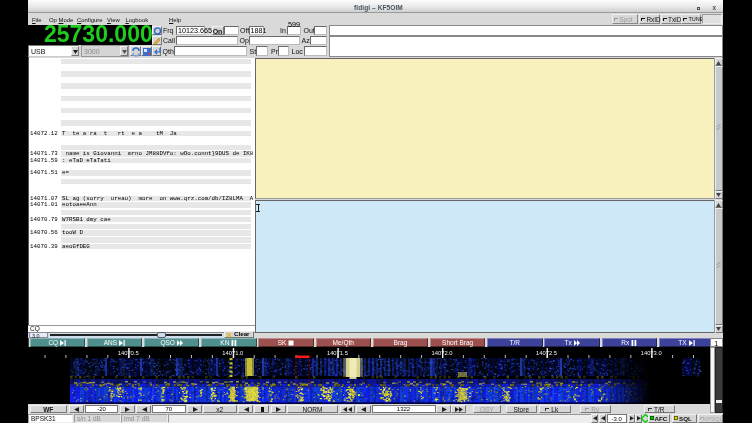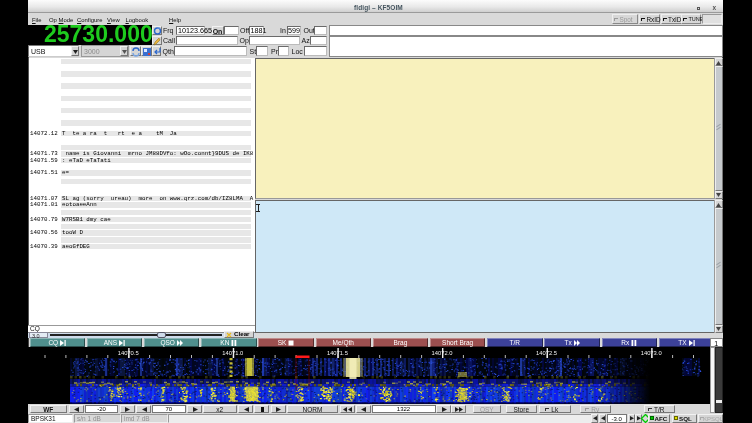--- a/index.html
+++ b/index.html
@@ -56,21 +56,21 @@
 <div class="lbl" style="left:163px;top:27px">Frq</div>
 <div class="fld" style="left:176px;top:25.5px;width:28.5px;height:9.5px;"></div>
 <div class="fldtxt" style="left:178px;top:26px">10123.665</div>
 <div class="btn" style="left:211.5px;top:25.5px;width:12px;height:9.5px;font-size:7px;font-weight:bold;text-align:center;line-height:9px">On</div>
 <div class="fld" style="left:223.5px;top:25.5px;width:15.5px;height:9.5px;"></div>
 <div class="lbl" style="left:240px;top:27px">Off</div>
 <div class="fld" style="left:249px;top:25.5px;width:15px;height:9.5px;"></div>
 <div class="fldtxt" style="left:250.5px;top:26px">1881</div>
 <div class="lbl" style="left:280px;top:27px">In</div>
 <div class="fld" style="left:286.5px;top:25.5px;width:14.5px;height:9.5px;"></div>
-<div class="fldtxt" style="left:288px;top:26px">599</div>
+<div class="fldtxt" style="left:288px;top:20px">599</div>
 <div class="lbl" style="left:303.5px;top:27px">Out</div>
 <div class="fld" style="left:314px;top:25.5px;width:13px;height:9.5px;"></div>
 <div class="lbl" style="left:163px;top:37px">Call</div>
 <div class="fld" style="left:176px;top:35.5px;width:62px;height:9.5px;"></div>
 <div class="lbl" style="left:239.5px;top:37px">Op</div>
 <div class="fld" style="left:249px;top:35.5px;width:50.5px;height:9.5px;"></div>
 <div class="lbl" style="left:301.5px;top:37px">Az</div>
 <div class="fld" style="left:309.5px;top:35.5px;width:17.5px;height:9.5px;"></div>
 <div class="" style="left:28px;top:45px;width:51px;height:11.5px;background:#fff;border:1px solid #777;border-bottom-color:#ccc;border-right-color:#ccc"></div>
 <div class="lbl" style="left:31px;top:47.5px;font-size:7px">USB</div>

